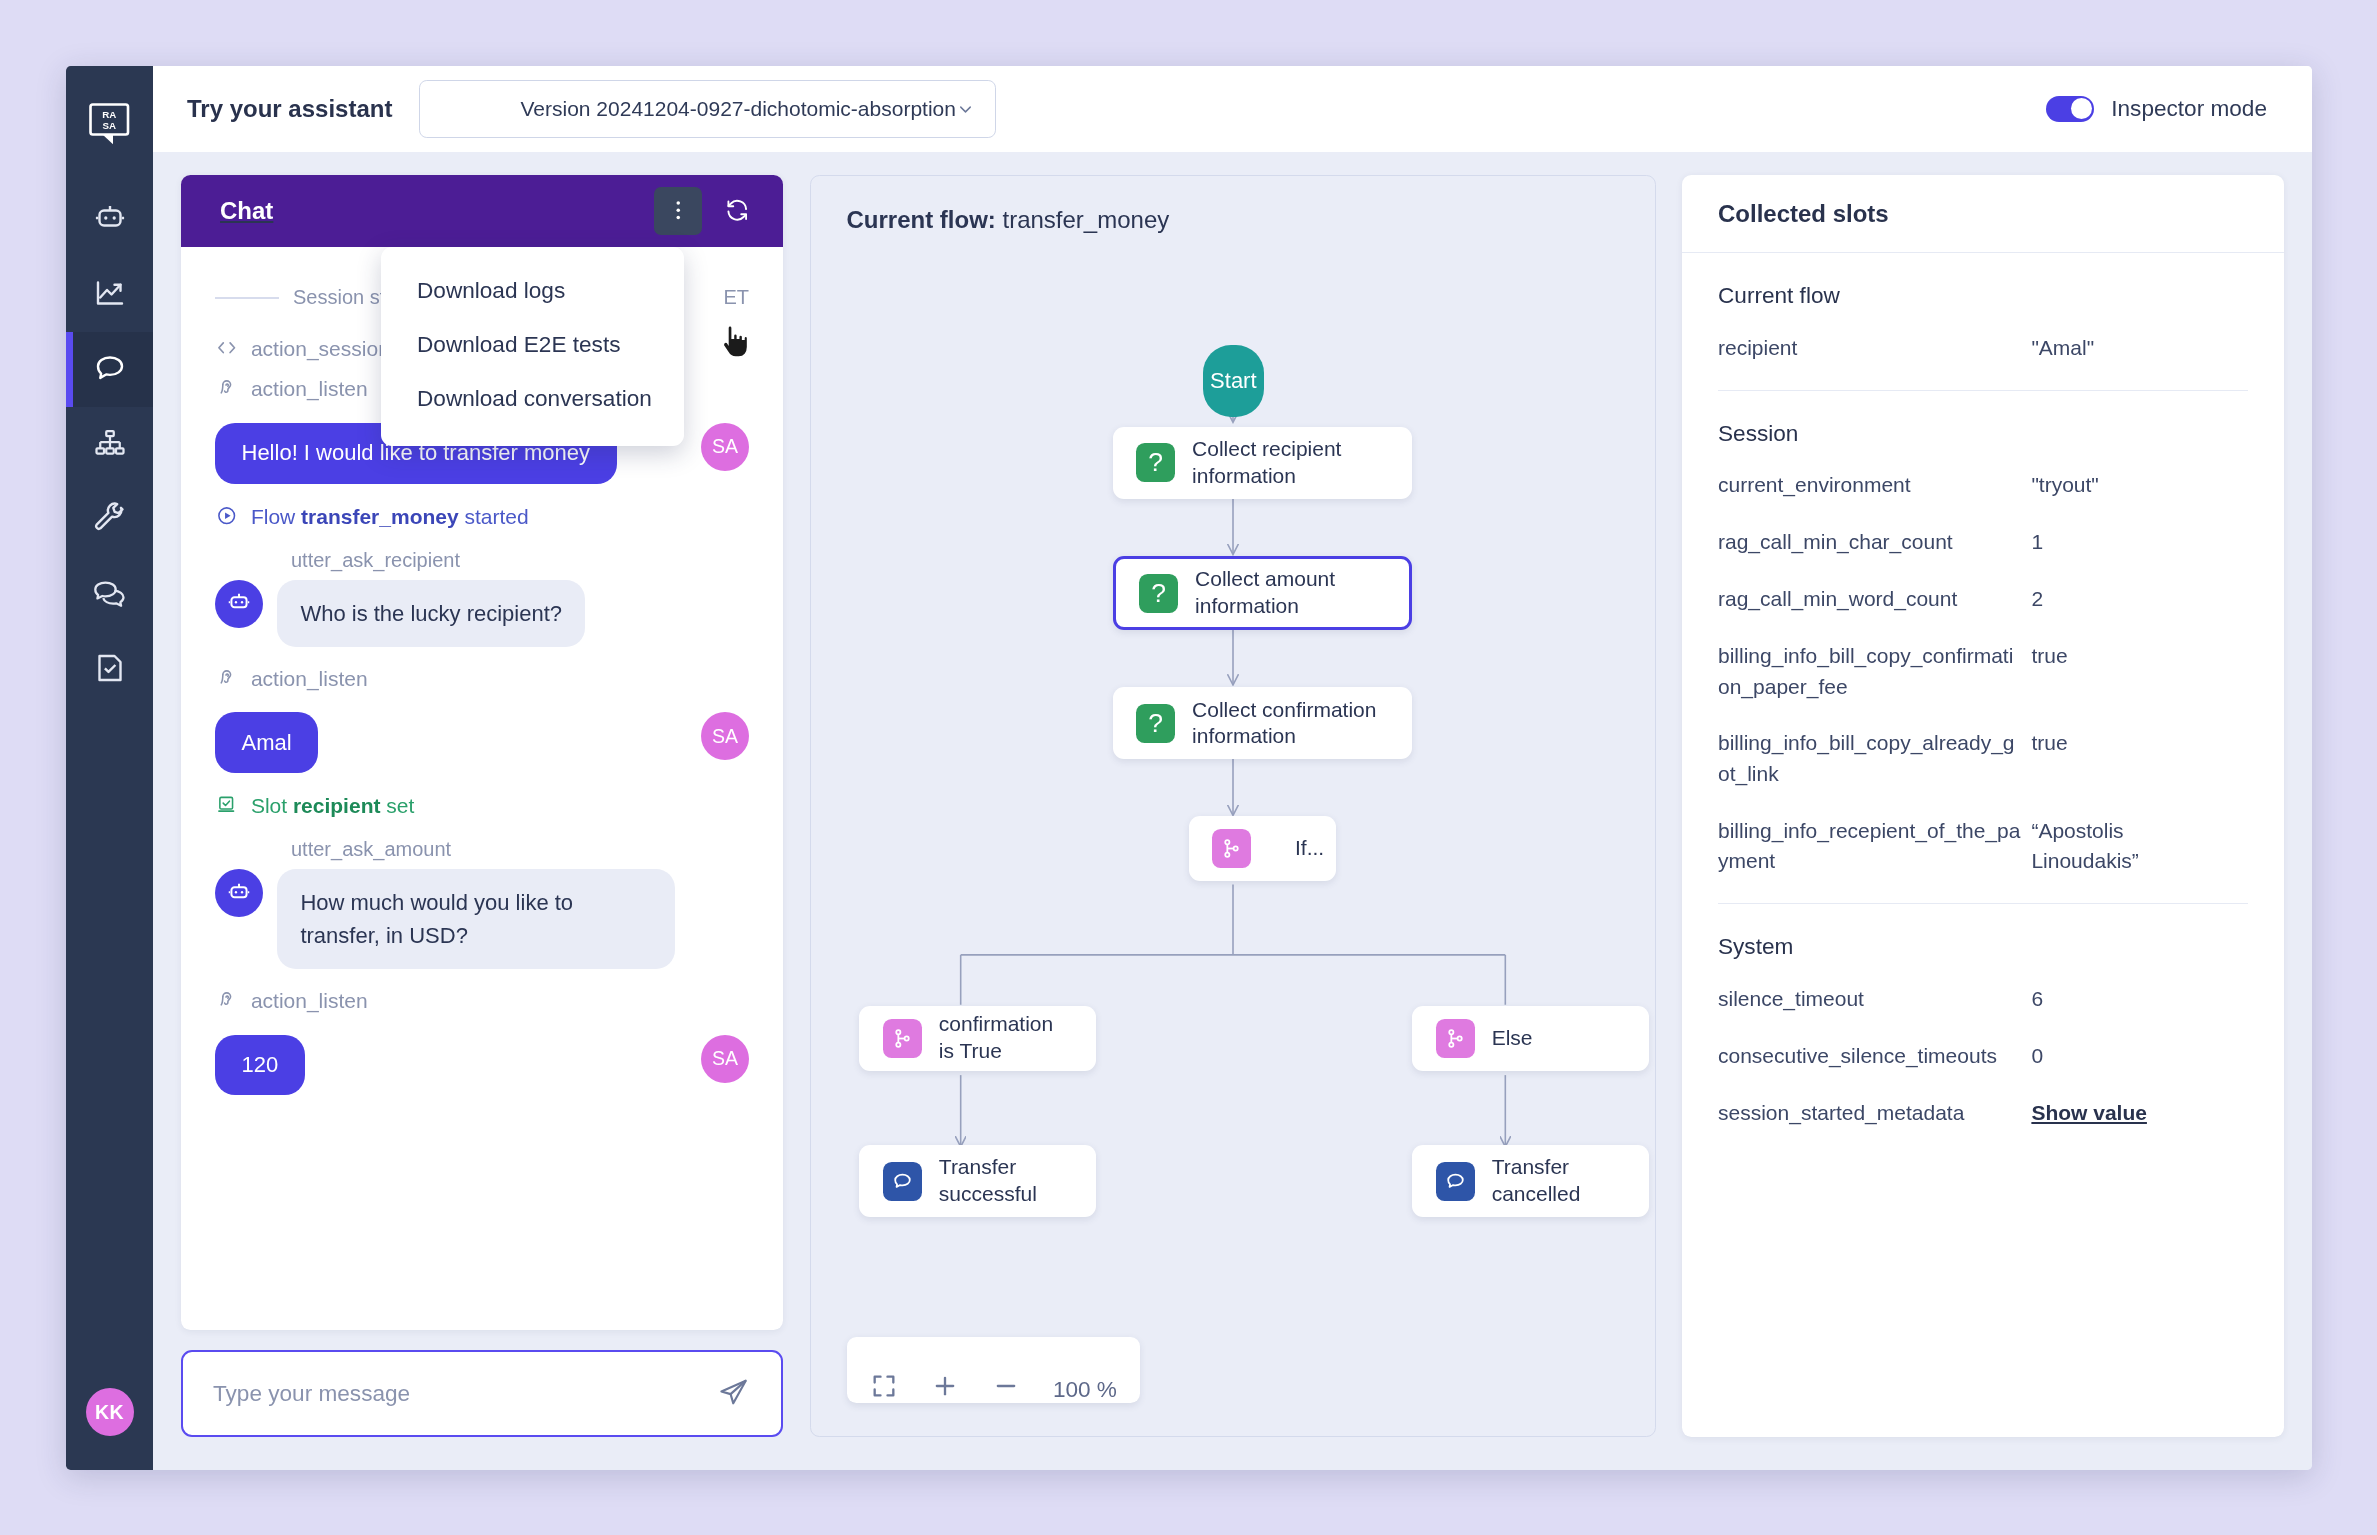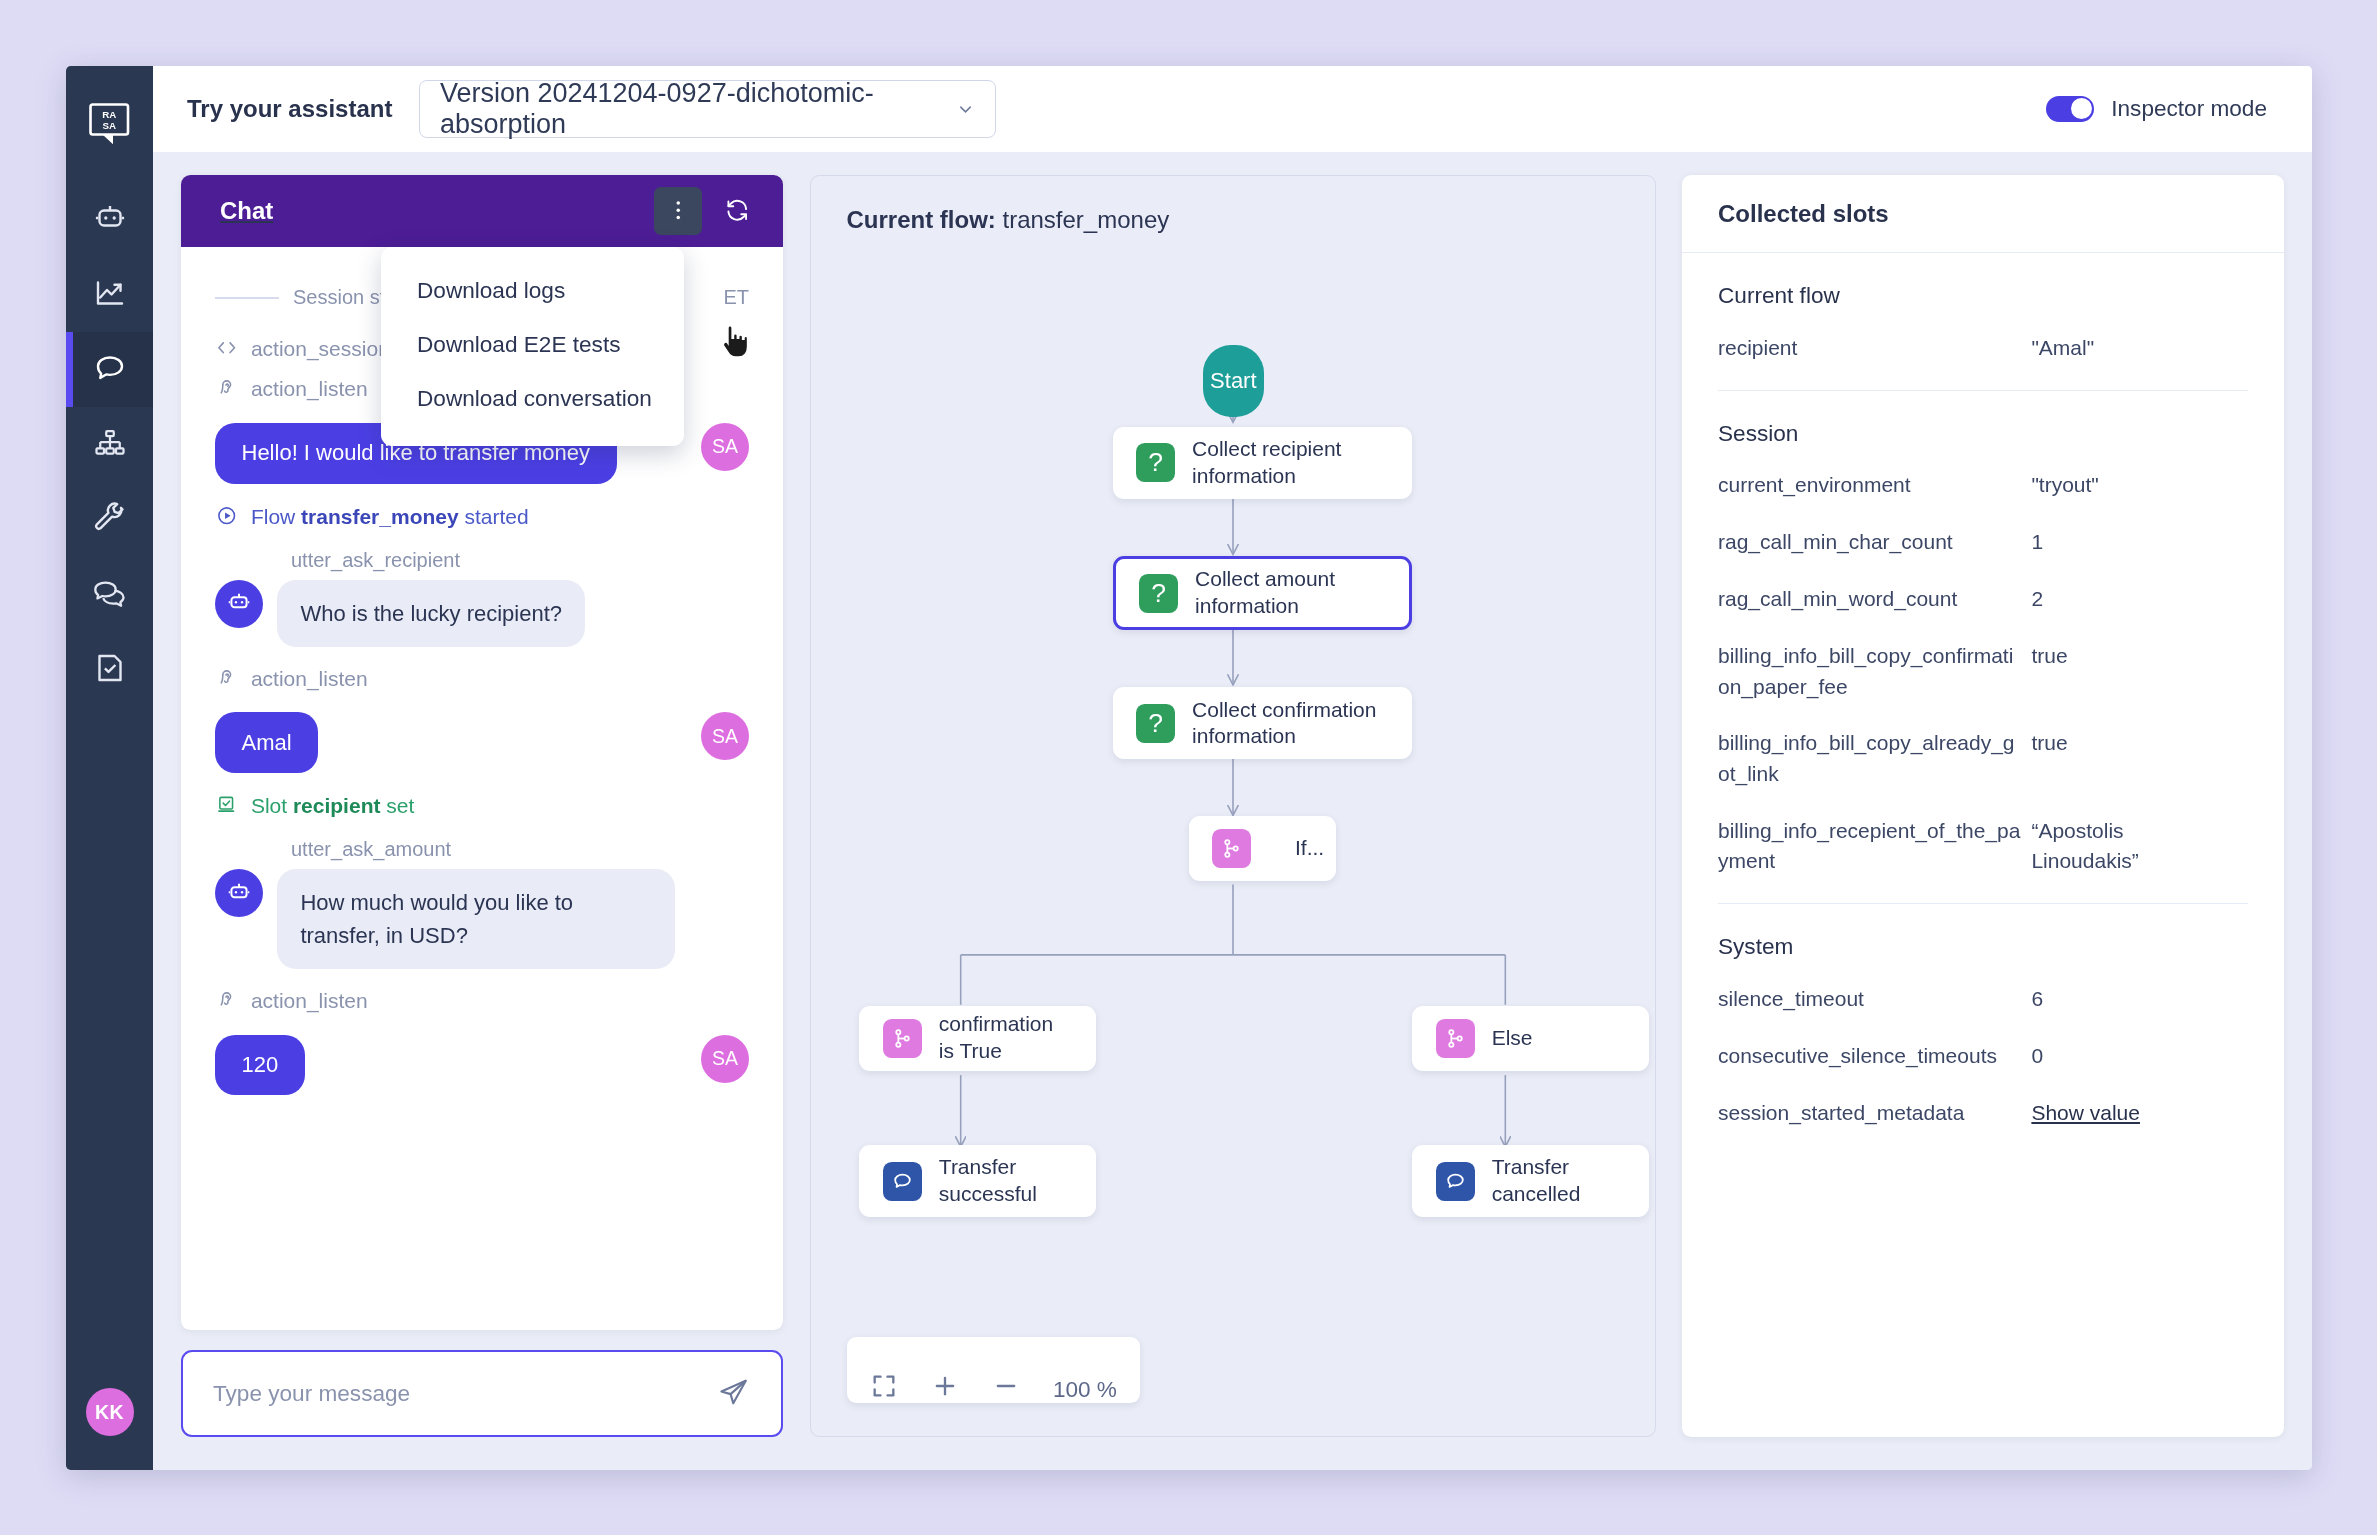--- a/index.html
+++ b/index.html
@@ -43,21 +43,21 @@
   .topbar {
     height:86px; background:#fff; display:flex; align-items:center;
     padding:0 45px 0 34px; flex:0 0 86px;
   }
   .topbar-title { font-size:24px; font-weight:bold; color:#29324d; }
   .version-select {
     margin-left:26.5px; width:577px; height:58px; border:1.2px solid #cfd6e8;
     border-radius:7.8px; background:#fff; display:flex; align-items:center;
     padding:0 20px; cursor:pointer;
   }
-  .version-select .val { font-size:27px; color:#2f3a57; flex:1; }
+  .version-select .val { font-size:21px; color:#2f3a57; flex:1;text-align:right; }
   .chev { width:19px; height:19px; }
   .topbar-right { margin-left:auto; display:flex; align-items:center; gap:17px; }
   .toggle {
     width:48px; height:26px; border-radius:13.3px; background:#4b3fe4;
     position:relative; cursor:pointer; flex:0 0 48px;
   }
   .toggle .knob {
     position:absolute; right:2.3px; top:2.3px; width:21px; height:21px;
     border-radius:50%; background:#fff;
   }
@@ -193,21 +193,21 @@
   }
   .slots-header {
     height:78px; flex:0 0 78px; display:flex; align-items:center; padding:0 36px;
     border-bottom:1.2px solid #e6eaf4; font-size:24px; font-weight:bold; color:#29324d;
   }
   .slots-body { padding:30px 36px 0 36px; overflow:hidden; }
   .slot-group-title { font-size:22.6px; font-weight:normal; color:#29324d; margin:0 0 23.4px 0; }
   .slot-row { display:flex; align-items:flex-start; margin-bottom:26.5px; gap:9.4px; }
   .slot-key { flex:1 1 auto; max-width:304px; font-size:21px; color:#3c4766; line-height:1.45; word-break:break-all; }
   .slot-val { flex:0 0 203px; font-size:21px; color:#3c4766; line-height:1.45; }
-  .slot-val.link { color:#29324d; font-weight:normal; text-decoration:underline; cursor:pointer; }
+  .slot-val.link { color:#29324d; font-weight:bold; text-decoration:underline; cursor:pointer; }
   .slot-sep { height:1.2px; background:#e6eaf4; margin:6.2px 0 30px 0; }
   .cursor {
     position:absolute; left:652px; top:257px; width:34px; height:41px; z-index:20; pointer-events:none;
   }
 </style>
 </head>
 <body>
 
 <div class="app">
 

